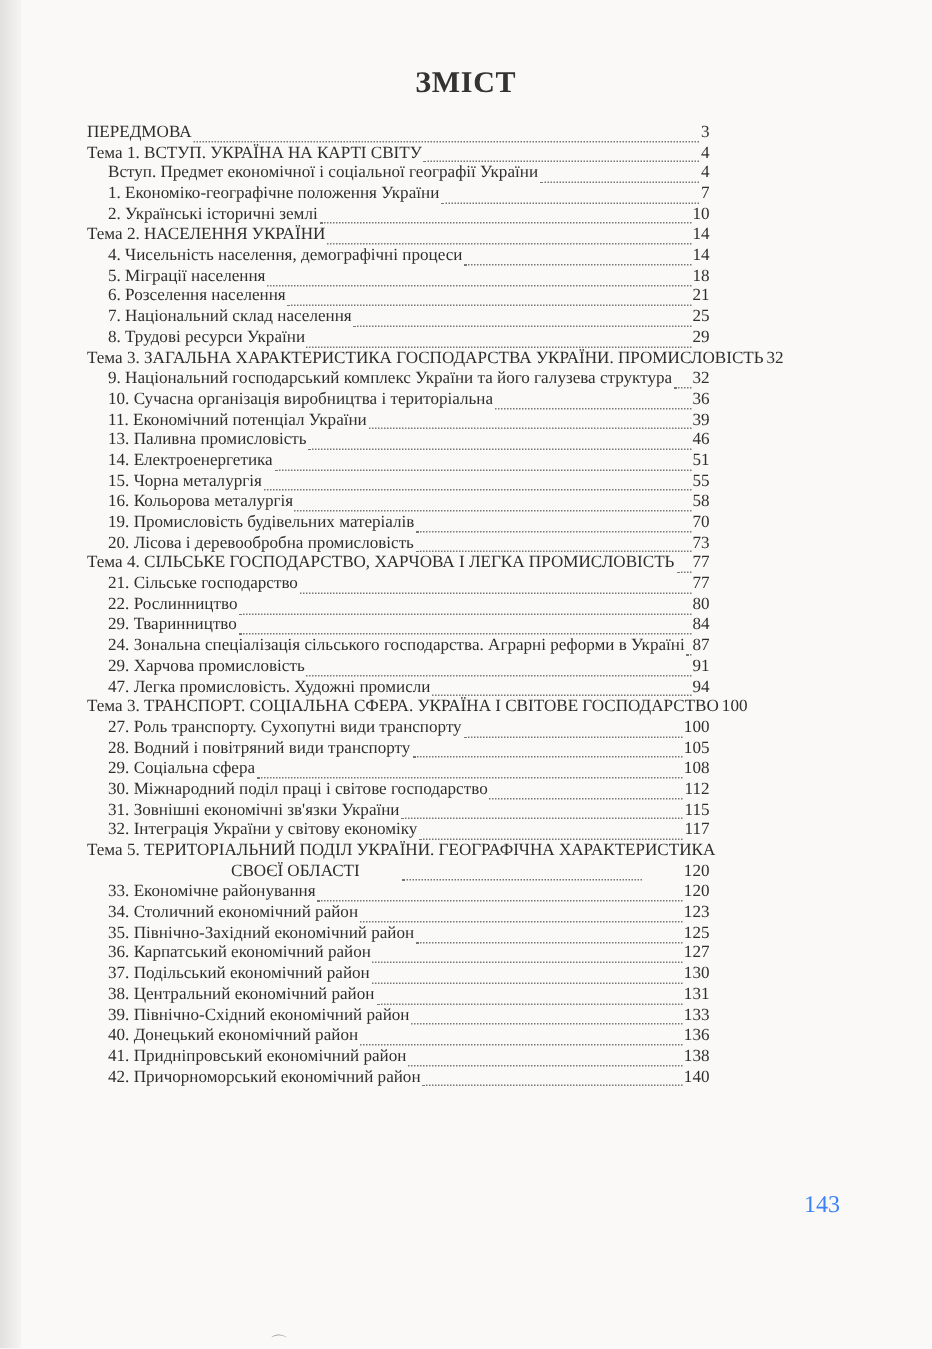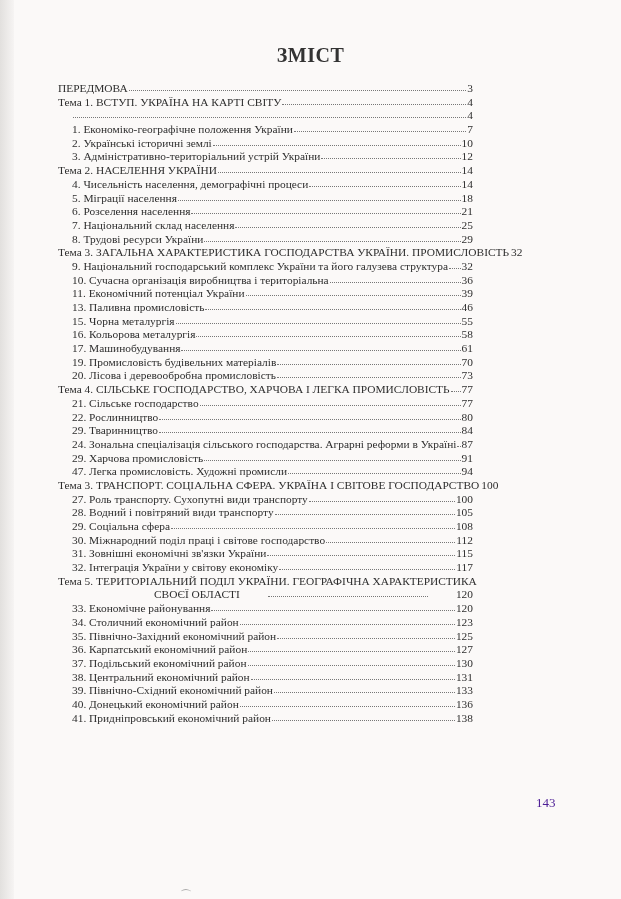--- a/index.html
+++ b/index.html
@@ -16,36 +16,36 @@
   }
   .title {
     position: absolute; top: 44px; left: 0; width: 621px;
     text-align: center; font-size: 20px; font-weight: bold; letter-spacing: 0.5px;
     color: #333;
   }
   .toc {
     position: absolute; left: 58px; top: 82px; width: 415px;
   }
   .row {
-    display: flex; align-items: flex-start;
+    display: flex; align-items: flex-end;
     height: 13.7px; line-height: 13.7px;
     font-size: 11.4px; white-space: nowrap;
   }
   .row .label { flex: 0 0 auto; }
   .row .leader {
     flex: 1 1 auto; overflow: hidden; margin: 0 1px;
     border-bottom: 1px dotted #777; height: 9px; align-self: auto;
     position: relative; top: -1px;
   }
   .row .page { flex: 0 0 auto; text-align: right; }
   .lvl0 { padding-left: 0; }
   .lvl1 { padding-left: 14px; }
   .cont { padding-left: 96px; gap: 27px; }
   .page-number {
-    position: absolute; top: 795px; left: 536px; font-size: 13px; color: #4c1d95;
+    position: absolute; top: 795px; left: 536px; font-size: 16px; color: #3b82f6;
   }
   .mark {
     position: absolute; left: 180px; top: 887px; font-size: 12px; color: #999;
   }
 </style>
 </head>
 <body>
 
 <div class="page-shade"></div>
 
@@ -56,38 +56,34 @@
       <span class="label">ПЕРЕДМОВА</span>
       <span class="leader"></span>
       <span class="page">3</span>
     </div>
     <div class="row lvl0">
       <span class="label">Тема 1. ВСТУП. УКРАЇНА НА КАРТІ СВІТУ</span>
       <span class="leader"></span>
       <span class="page">4</span>
     </div>
     <div class="row lvl1">
+      <span class="label">Вступ. Предмет економічної і соціальної географії України</span>
       <span class="leader"></span>
       <span class="page">4</span>
     </div>
     <div class="row lvl1">
       <span class="label">1. Економіко-географічне положення України</span>
       <span class="leader"></span>
       <span class="page">7</span>
     </div>
     <div class="row lvl1">
       <span class="label">2. Українські історичні землі</span>
       <span class="leader"></span>
       <span class="page">10</span>
     </div>
-    <div class="row lvl1">
-      <span class="label">3. Адміністративно-територіальний устрій України</span>
-      <span class="leader"></span>
-      <span class="page">12</span>
-    </div>
     <div class="row lvl0">
       <span class="label">Тема 2. НАСЕЛЕННЯ УКРАЇНИ</span>
       <span class="leader"></span>
       <span class="page">14</span>
     </div>
     <div class="row lvl1">
       <span class="label">4. Чисельність населення, демографічні процеси</span>
       <span class="leader"></span>
       <span class="page">14</span>
     </div>
@@ -130,33 +126,33 @@
       <span class="label">11. Економічний потенціал України</span>
       <span class="leader"></span>
       <span class="page">39</span>
     </div>
     <div class="row lvl1">
       <span class="label">13. Паливна промисловість</span>
       <span class="leader"></span>
       <span class="page">46</span>
     </div>
     <div class="row lvl1">
+      <span class="label">14. Електроенергетика</span>
+      <span class="leader"></span>
+      <span class="page">51</span>
+    </div>
+    <div class="row lvl1">
       <span class="label">15. Чорна металургія</span>
       <span class="leader"></span>
       <span class="page">55</span>
     </div>
     <div class="row lvl1">
       <span class="label">16. Кольорова металургія</span>
       <span class="leader"></span>
       <span class="page">58</span>
-    </div>
-    <div class="row lvl1">
-      <span class="label">17. Машинобудування</span>
-      <span class="leader"></span>
-      <span class="page">61</span>
     </div>
     <div class="row lvl1">
       <span class="label">19. Промисловість будівельних матеріалів</span>
       <span class="leader"></span>
       <span class="page">70</span>
     </div>
     <div class="row lvl1">
       <span class="label">20. Лісова і деревообробна промисловість</span>
       <span class="leader"></span>
       <span class="page">73</span>
@@ -277,16 +273,21 @@
     <div class="row lvl1">
       <span class="label">40. Донецький економічний район</span>
       <span class="leader"></span>
       <span class="page">136</span>
     </div>
     <div class="row lvl1">
       <span class="label">41. Придніпровський економічний район</span>
       <span class="leader"></span>
       <span class="page">138</span>
     </div>
+    <div class="row lvl1">
+      <span class="label">42. Причорноморський економічний район</span>
+      <span class="leader"></span>
+      <span class="page">140</span>
+    </div>
   </div>
 
 <div class="page-number">143</div>
 <div class="mark">⌒</div>
 
 </body></html>

